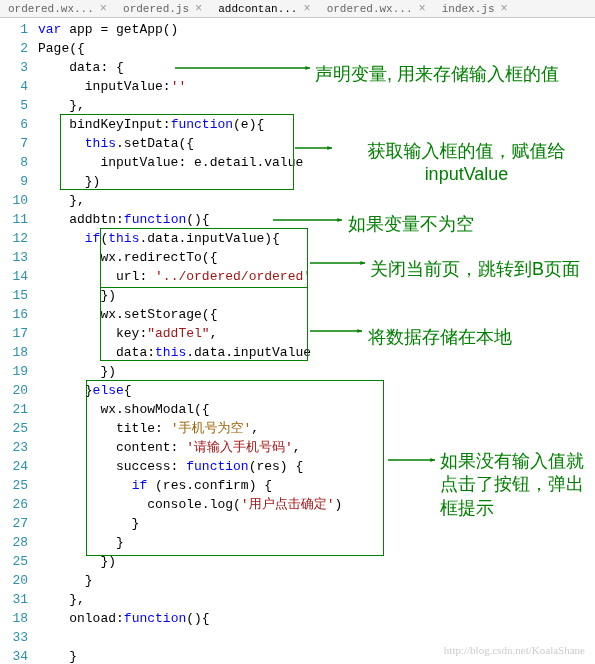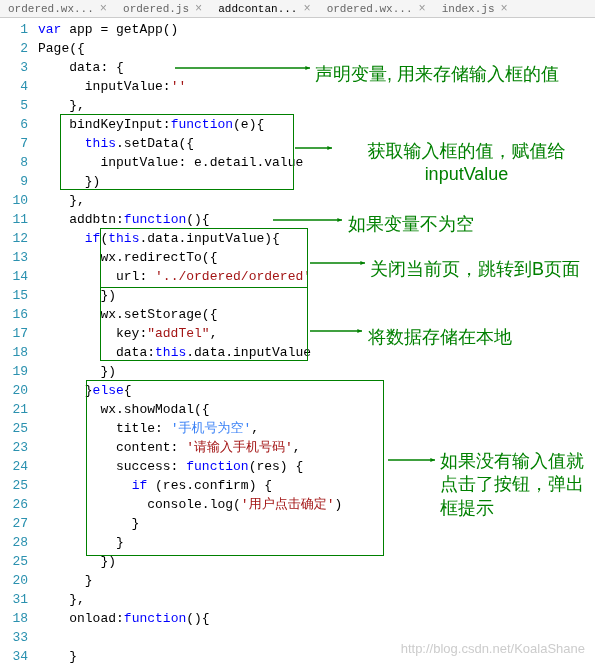--- a/index.html
+++ b/index.html
@@ -49,21 +49,21 @@
 .gutter div { height: 19px; line-height: 19px; }
 .code {
   flex: 1;
   padding-top: 2px;
   white-space: pre;
   position: relative;
 }
 .code-line { height: 19px; line-height: 19px; }
 .k-blue { color: #0000ff; }
 .k-red { color: #a31515; }
-.k-dkred { color: #3b82f6; }
+.k-dkred { color: #a16207; }
 .annotation {
   position: absolute;
   color: #008000;
   font-size: 18px;
   font-family: 'Microsoft YaHei', SimSun, sans-serif;
   white-space: normal;
   line-height: 1.3;
 }
 .arrow {
   position: absolute;
@@ -72,22 +72,22 @@
 .box {
   position: absolute;
   border: 1px solid #008000;
   pointer-events: none;
 }
 .watermark {
   position: absolute;
   bottom: 8px;
   right: 10px;
   color: #ccc;
-  font-size: 13px;
-  font-family: Liberation Sans, sans-serif;
+  font-size: 11px;
+  font-family: Liberation Serif, serif;
 }
 </style>
 </head>
 <body>
 
 <div class="tabs" id="tabs-container">
     <div class="tab">
       <span>ordered.wx...</span>
       <span class="tab-close">×</span>
     </div>

